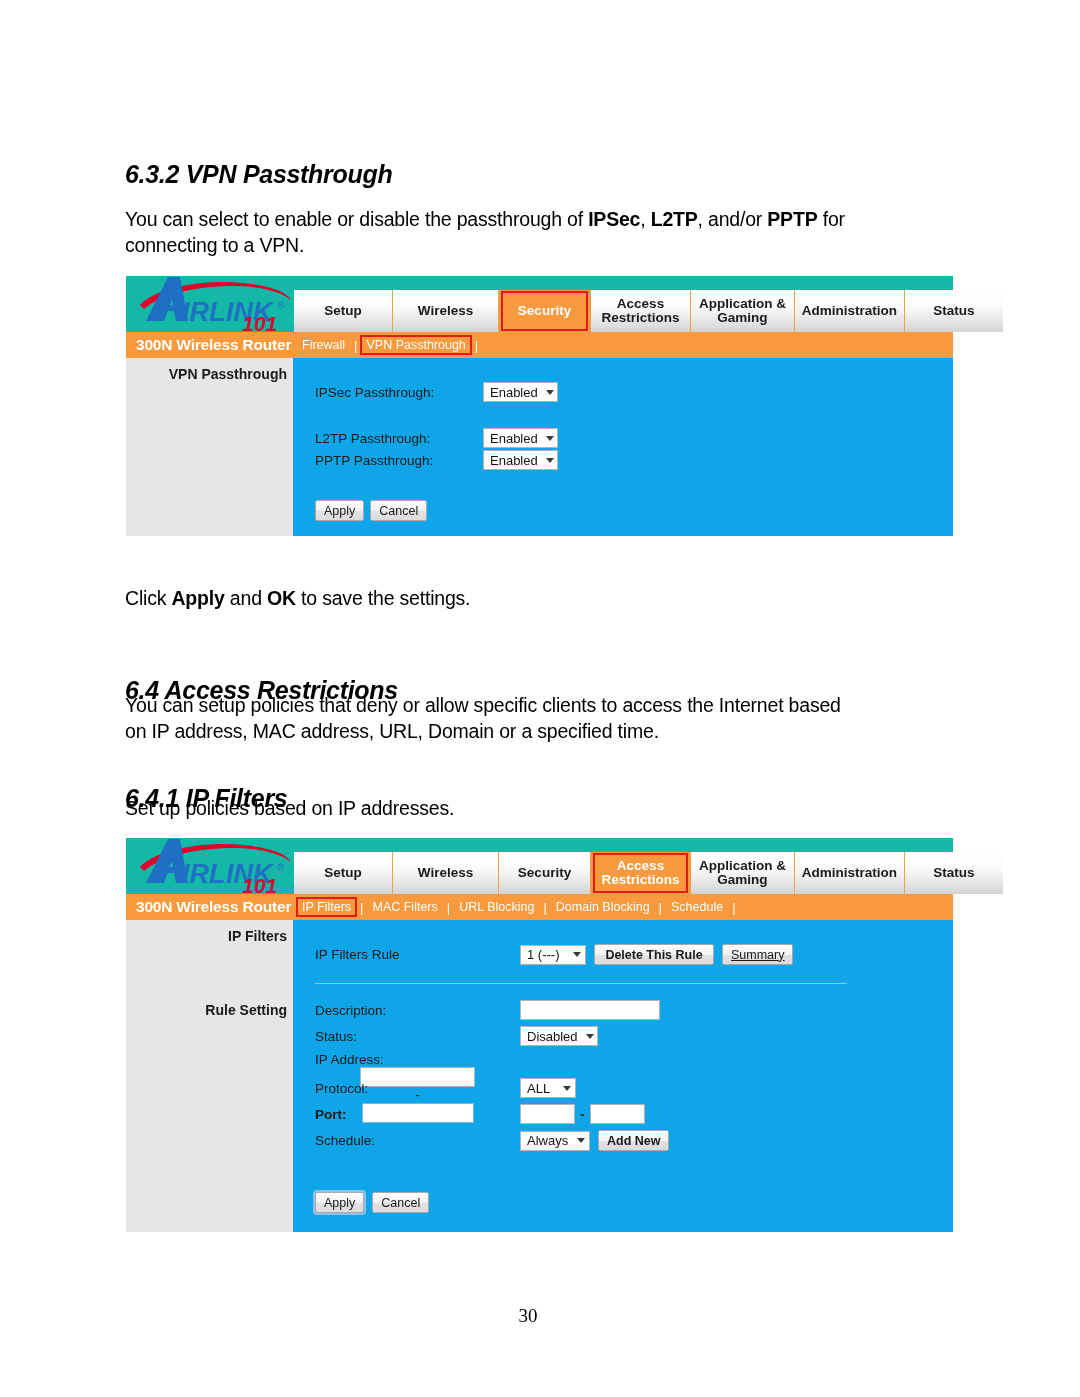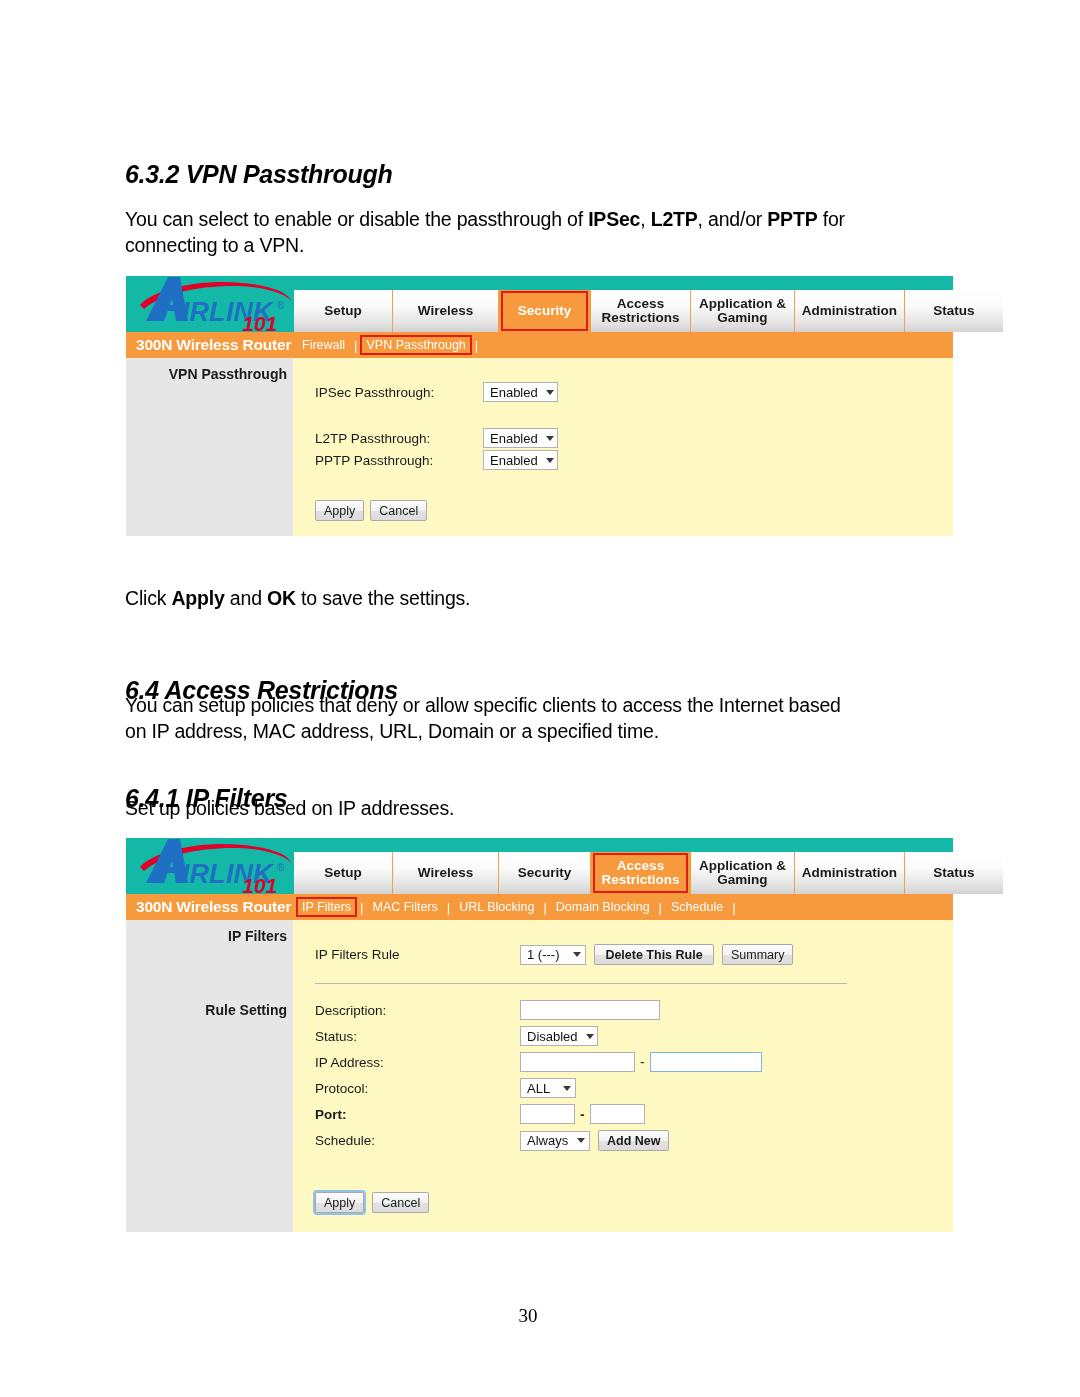--- a/index.html
+++ b/index.html
@@ -164,21 +164,21 @@
     position: absolute;
     right: 6px;
     font-size: 14px;
     font-weight: bold;
     color: #1a1a1a;
     white-space: nowrap;
   }
   .ru-main {
     flex: 1 1 auto;
     position: relative;
-    background: #fef9c3;
+    background: #0ea5e9;
   }
 
   .frow {
     position: absolute;
     display: flex;
     align-items: center;
     white-space: nowrap;
   }
   .flabel {
     font-size: 13.5px;
@@ -431,39 +431,39 @@
 
         <div class="frow" style="left:22px; top:24px;">
           <span class="flabel" style="width:205px;">IP Filters Rule</span>
           <span class="select" style="width:66px;">
             <span>1 (---)</span>
             <span class="caret"></span>
           </span>
           <span style="display:inline-block;width:8px;"></span>
           <span class="btn" style="min-width:120px;">Delete This Rule</span>
           <span style="display:inline-block;width:8px;"></span>
-          <span class="btn plain" style="min-width:66px;">Summary</span>
+          <span class="btn plain" style="min-width:66px;text-decoration:underline;">Summary</span>
         </div>
 
         <div class="hrule" style="left:22px; top:63px; width:532px;"></div>
 
         <div class="frow" style="left:22px; top:80px;">
           <span class="flabel" style="width:205px;">Description:</span>
           <span class="textbox" style="width:140px;"></span>
         </div>
 
         <div class="frow" style="left:22px; top:106px;">
           <span class="flabel" style="width:205px;">Status:</span>
           <span class="select" style="width:78px;">
             <span>Disabled</span>
             <span class="caret"></span>
           </span>
         </div>
 
-        <div class="frow" style="left:22px; top:132px;">
+        <div class="frow" style="left:22px; top:132px;flex-direction:column;">
           <span class="flabel" style="width:205px;">IP Address:</span>
           <span class="textbox" style="width:115px;"></span>
           <span class="dash">-</span>
           <span class="textbox focus" style="width:112px;"></span>
         </div>
 
         <div class="frow" style="left:22px; top:158px;">
           <span class="flabel" style="width:205px;">Protocol:</span>
           <span class="select" style="width:56px;">
             <span>ALL</span>

